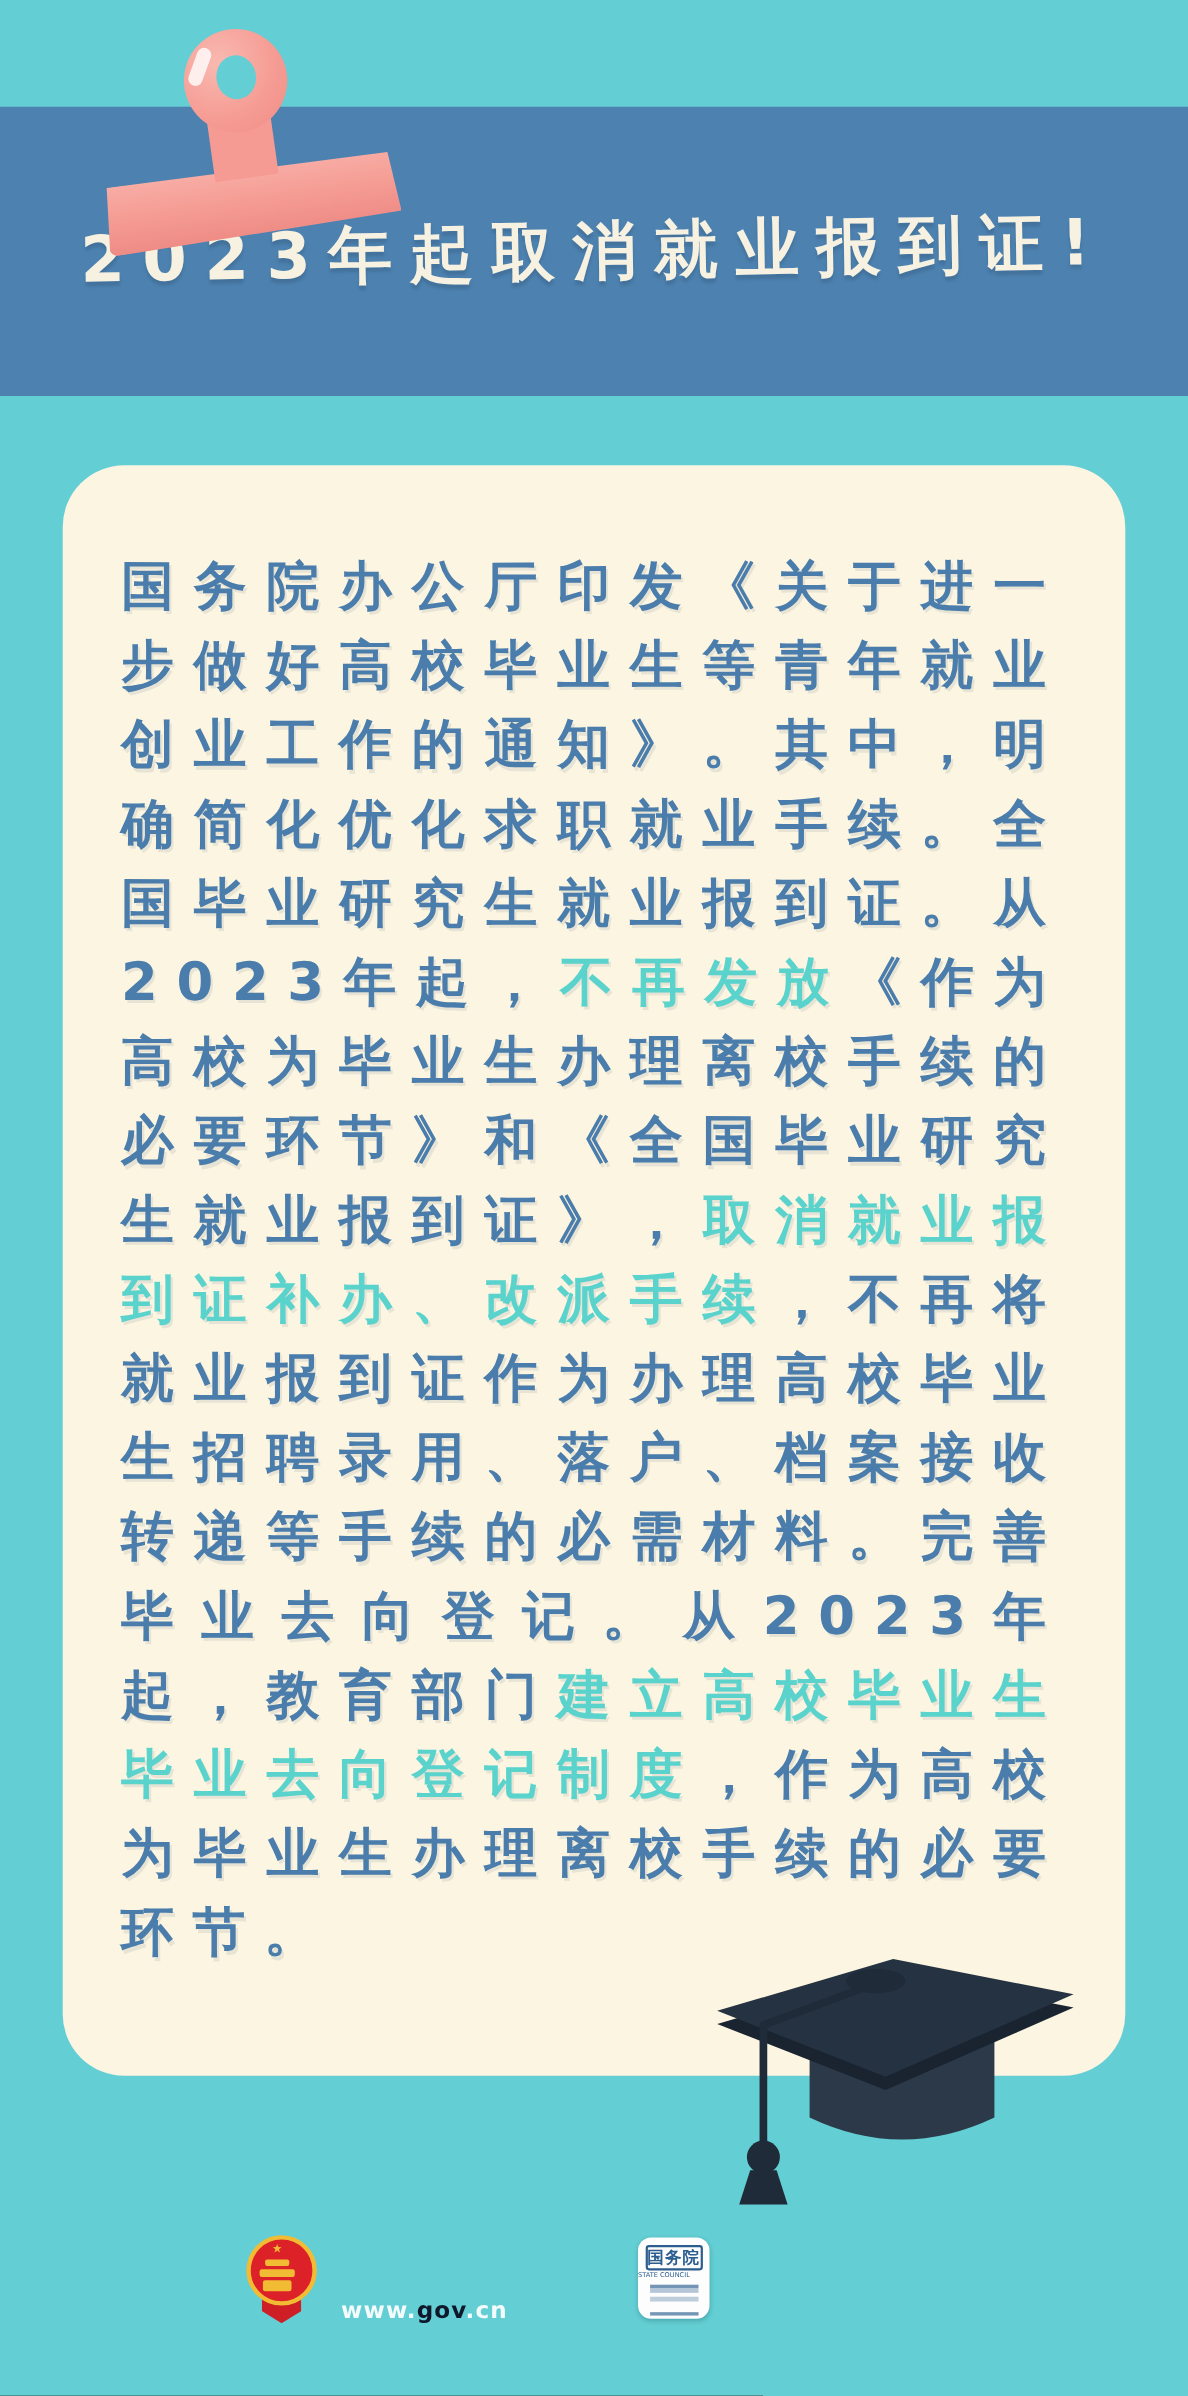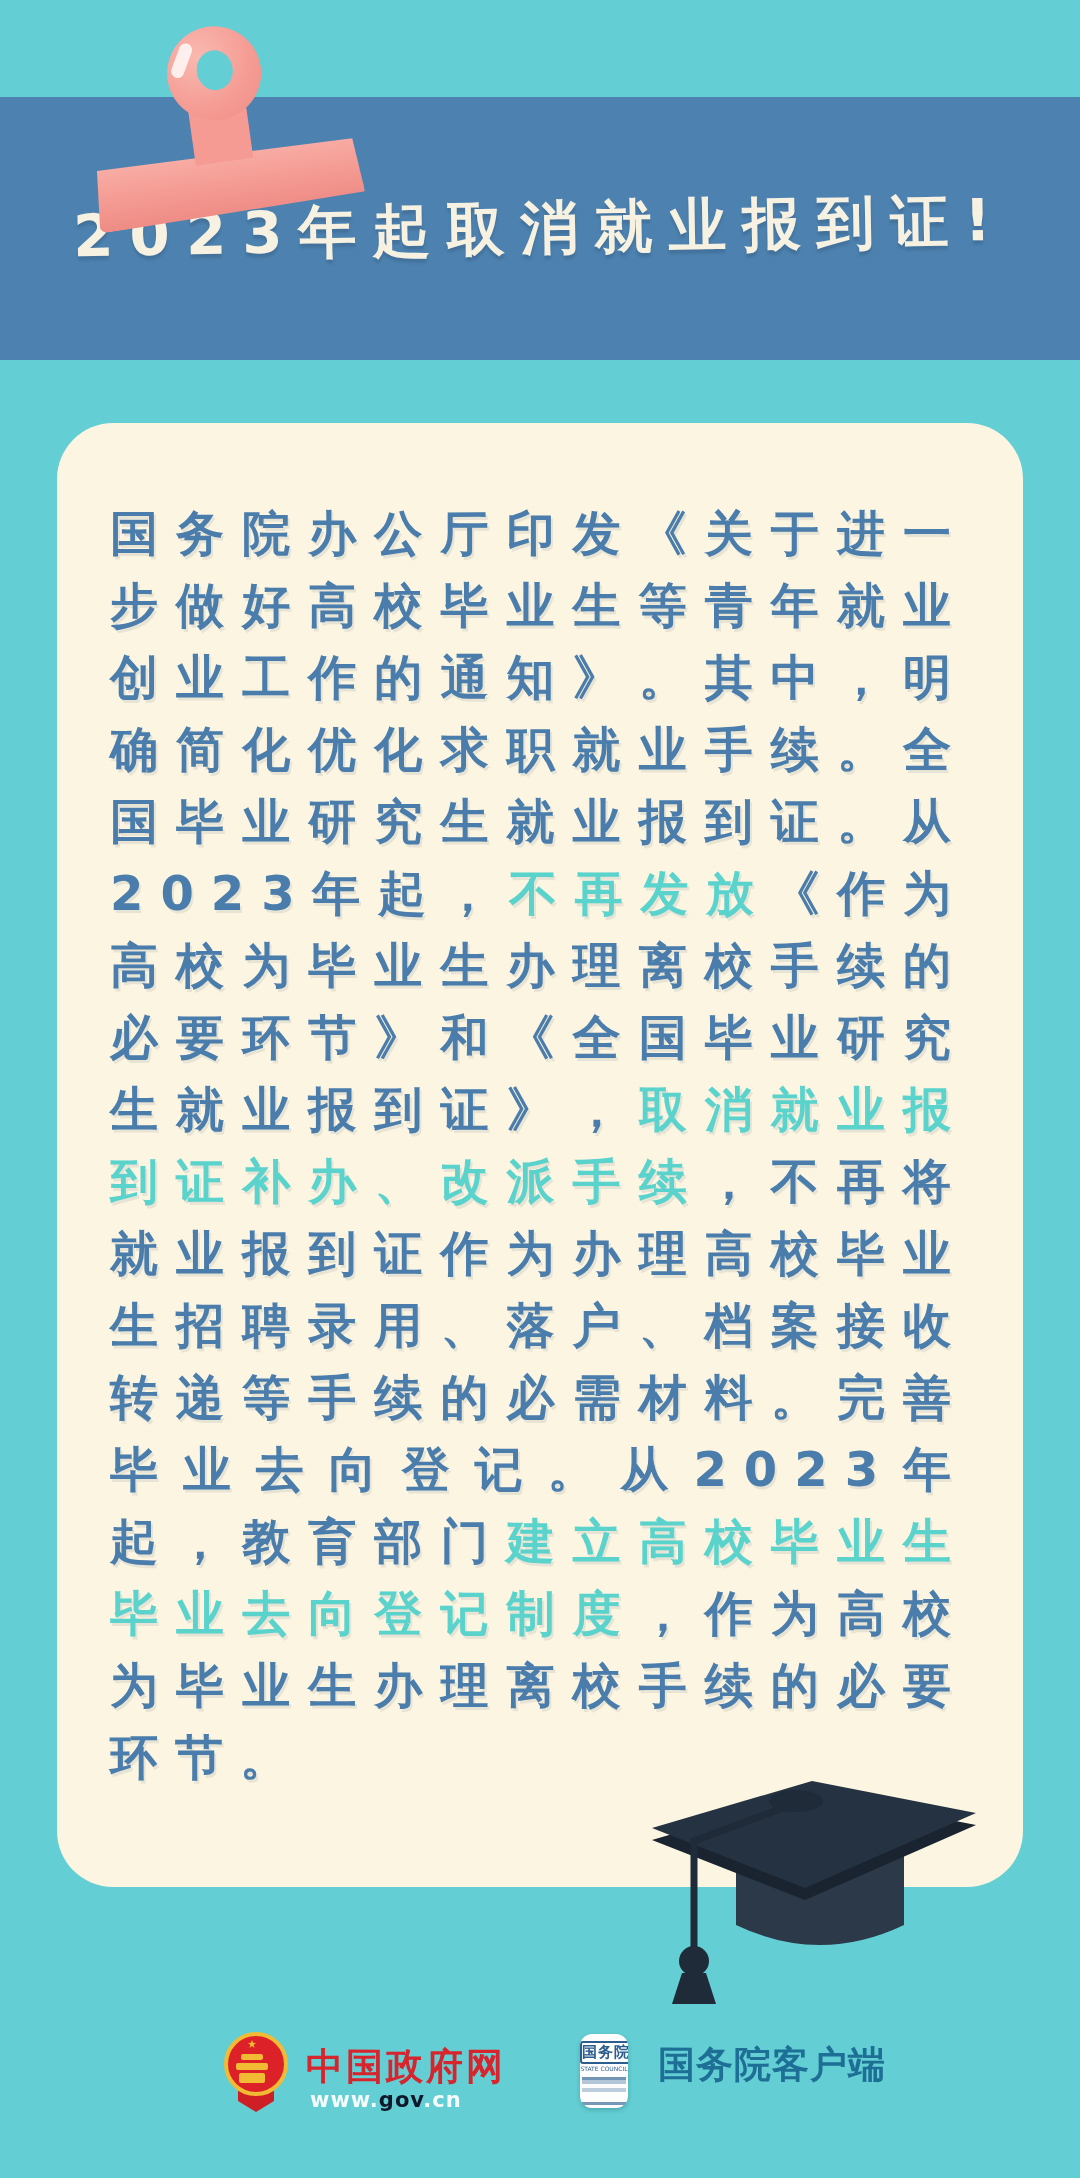--- a/index.html
+++ b/index.html
@@ -57,22 +57,22 @@
   .emblem-gate-a{position:absolute;left:17px;top:22px;width:22px;height:6px;background:#f2bb34;border-radius:2px;}
   .emblem-gate-b{position:absolute;left:12px;top:31px;width:32px;height:7px;background:#f2bb34;border-radius:2px;}
   .emblem-gate-c{position:absolute;left:15px;top:41px;width:26px;height:10px;background:#f2bb34;border-radius:2px;}
   .emblem-ribbon{position:absolute;left:14px;top:58px;width:36px;height:22px;background:#cf1f26;
     clip-path:polygon(0 0,100% 0,100% 50%,50% 100%,0 50%);}
   .gov-name{position:absolute;left:306px;top:22px;font-size:37px;font-weight:bold;
     color:#d7252d;letter-spacing:3px;}
   .gov-url{position:absolute;left:310px;top:68px;font-size:21px;font-weight:bold;
     color:rgba(255,255,255,.92);letter-spacing:1px;}
   .gov-url .red{color:#0f172a;}
-  .app-icon{position:absolute;left:580px;top:14px;width:48px;height:74px;background:#fdfdfd;
-    border-radius:12px;box-shadow:0 2px 4px rgba(0,60,70,.25);overflow:hidden;text-align:center;}
+  .app-icon{position:absolute;left:580px;top:14px;width:65px;height:74px;background:#fdfdfd;
+    border-radius:12px;box-shadow:0 2px 4px rgba(0,60,70,.25);overflow:hidden;text-align:left;}
   .app-icon-box{margin:7px auto 0;width:48px;font-size:15px;font-weight:bold;color:#2b5d8f;
     border:2px solid #2b5d8f;border-radius:3px;line-height:19px;letter-spacing:1px;}
   .app-icon-sub{font-size:6px;color:#2b5d8f;letter-spacing:0;line-height:9px;}
   .app-icon-art{margin:4px auto 0;width:44px;height:22px;
     border-top:3px solid rgba(43,93,143,.65);border-bottom:3px solid rgba(43,93,143,.45);
     background:linear-gradient(180deg,rgba(43,93,143,.35) 0 4px,transparent 4px 8px,rgba(43,93,143,.3) 8px 12px,transparent 12px);}
   .app-name{position:absolute;left:658px;top:20px;font-size:37px;font-weight:bold;
     color:#1e6f96;letter-spacing:1px;}
   .app-sub{position:absolute;left:660px;top:64px;font-size:30px;color:#1e6f96;
     font-family:"DejaVu Serif",serif;}
@@ -112,25 +112,23 @@
   <div class="footer">
 
     <div class="emblem">
       <div class="emblem-ribbon"></div>
       <div class="emblem-circle"></div>
       <div class="emblem-star"></div>
       <div class="emblem-gate-a"></div>
       <div class="emblem-gate-b"></div>
       <div class="emblem-gate-c"></div>
     </div>
-    <div class="gov-name">中国政府网</div>
     <div class="gov-url"><span>www.</span><span class="red">gov</span><span>.cn</span></div>
 
     <div class="app-icon">
       <div class="app-icon-box">国务院</div>
       <div class="app-icon-sub">STATE COUNCIL</div>
       <div class="app-icon-art"></div>
     </div>
-    <div class="app-name">国务院客户端</div>
 
   </div>
 
 </div>
 
 </body></html>

